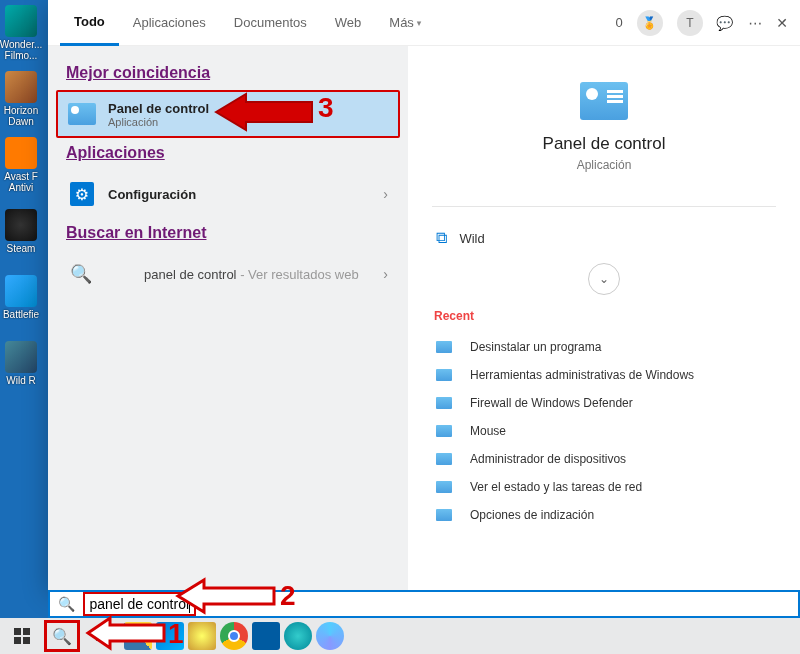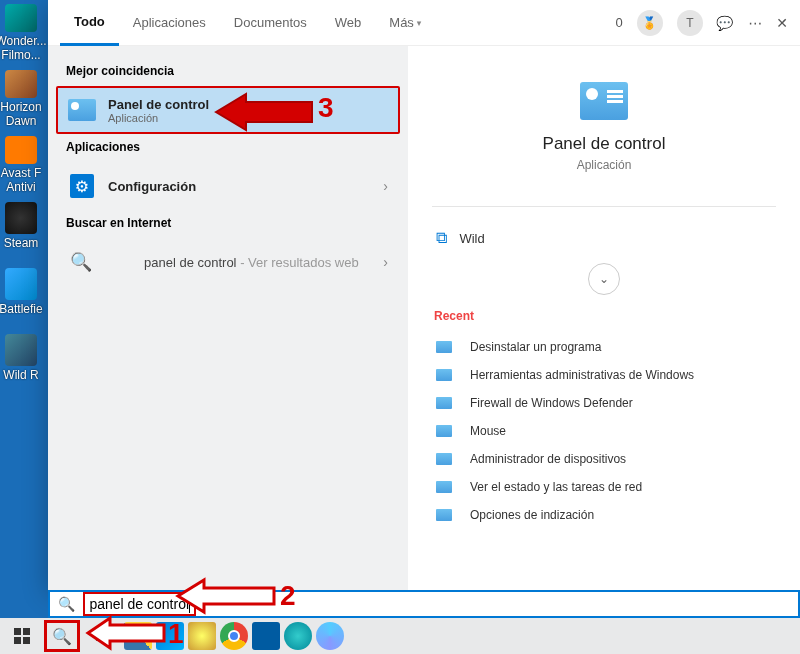--- a/index.html
+++ b/index.html
@@ -1,20 +1,20 @@
 <!DOCTYPE html>
 <html><head>
 <meta charset="utf-8">
 <style>
 * { margin: 0; padding: 0; box-sizing: border-box; font-family: 'Segoe UI', Arial, sans-serif; }
 body { width: 800px; height: 654px; background: #1a6db8; position: relative; overflow: hidden; }
 
 
 .desktop-icons { position: absolute; left: 0; top: 0; width: 48px; height: 590px; display: flex; flex-direction: column; gap: 8px; padding-top: 4px; }
-.desktop-icon { width: 42px; height: 58px; display: flex; flex-direction: column; align-items: center; color: #fff; font-size: 12px; text-align: center; text-shadow: 0 0 2px #000; }
+.desktop-icon { width: 42px; height: 58px; display: flex; flex-direction: column; align-items: center; justify-content: center; color: #fff; font-size: 10px; text-align: center; text-shadow: 0 0 2px #000; }
 .desktop-icon .ico { width: 32px; height: 32px; border-radius: 4px; margin-bottom: 2px; }
 .ico-filmora { background: linear-gradient(135deg,#0aa,#066); }
 .ico-horizon { background: linear-gradient(135deg,#c84,#842); }
 .ico-avast { background: #ff7a00; }
 .ico-steam { background: radial-gradient(circle,#333,#111); }
 .ico-bf { background: linear-gradient(135deg,#3af,#08c); }
 .ico-wild { background: linear-gradient(135deg,#489,#246); }
 
 
 .search-window { position: absolute; left: 48px; top: 0; width: 752px; height: 590px; background: #fff; box-shadow: 0 4px 24px rgba(0,0,0,.3); display: flex; flex-direction: column; }
@@ -27,21 +27,21 @@
 .tabs-right { margin-left: auto; display: flex; align-items: center; gap: 14px; }
 .digit { font-size: 13px; color: #555; }
 .circ-icon { width: 26px; height: 26px; border-radius: 50%; background: #e5e5e5; display: flex; align-items: center; justify-content: center; font-size: 12px; color: #666; }
 .hdr-icon { font-size: 14px; color: #555; cursor: pointer; }
 
 
 .body-split { flex: 1; display: flex; }
 .left-col { width: 360px; background: #f0f1f2; padding: 12px 8px; overflow: hidden; }
 .right-col { flex: 1; background: #fff; padding: 20px 24px; overflow: hidden; }
 
-.sect-label { font-size: 12px; font-weight: 600; color: #000000; padding: 6px 10px 8px; }
+.sect-label { font-size: 16px; font-weight: 600; color: #701a75; padding: 6px 10px 8px; text-decoration: underline; }
 .result-row { display: flex; align-items: center; padding: 10px 12px; gap: 12px; cursor: pointer; border-radius: 2px; position: relative; }
 .result-row.selected { background: #bdddf4; border: 2px solid #d30000; padding: 8px 10px; }
 .result-row .ri-icon { width: 28px; height: 28px; display: flex; align-items: center; justify-content: center; }
 .cp-icon { width: 28px; height: 22px; background: linear-gradient(to bottom,#6cc0f0,#4aa0e0); border-radius: 2px; position: relative; }
 .cp-icon::before { content:''; position:absolute; left:3px; top:3px; width:8px; height:8px; background:#fff; border-radius:50%; }
 .settings-icon { width: 24px; height: 24px; background: #0078d4; border-radius: 2px; display:flex;align-items:center;justify-content:center;color:#fff;font-size:16px; }
 .globe-icon { color: #555; font-size: 18px; }
 .ri-text { flex: 1; }
 .ri-title { font-size: 13px; font-weight: 600; color: #222; }
 .ri-sub { font-size: 11px; color: #666; }

